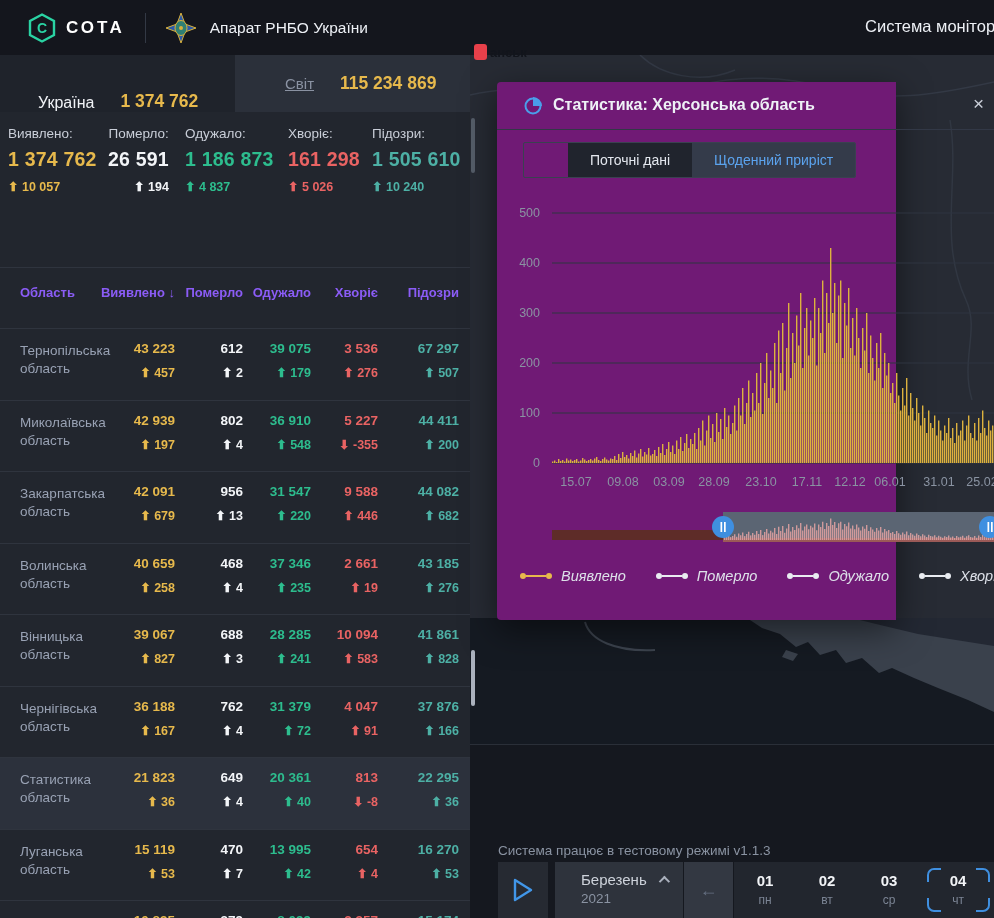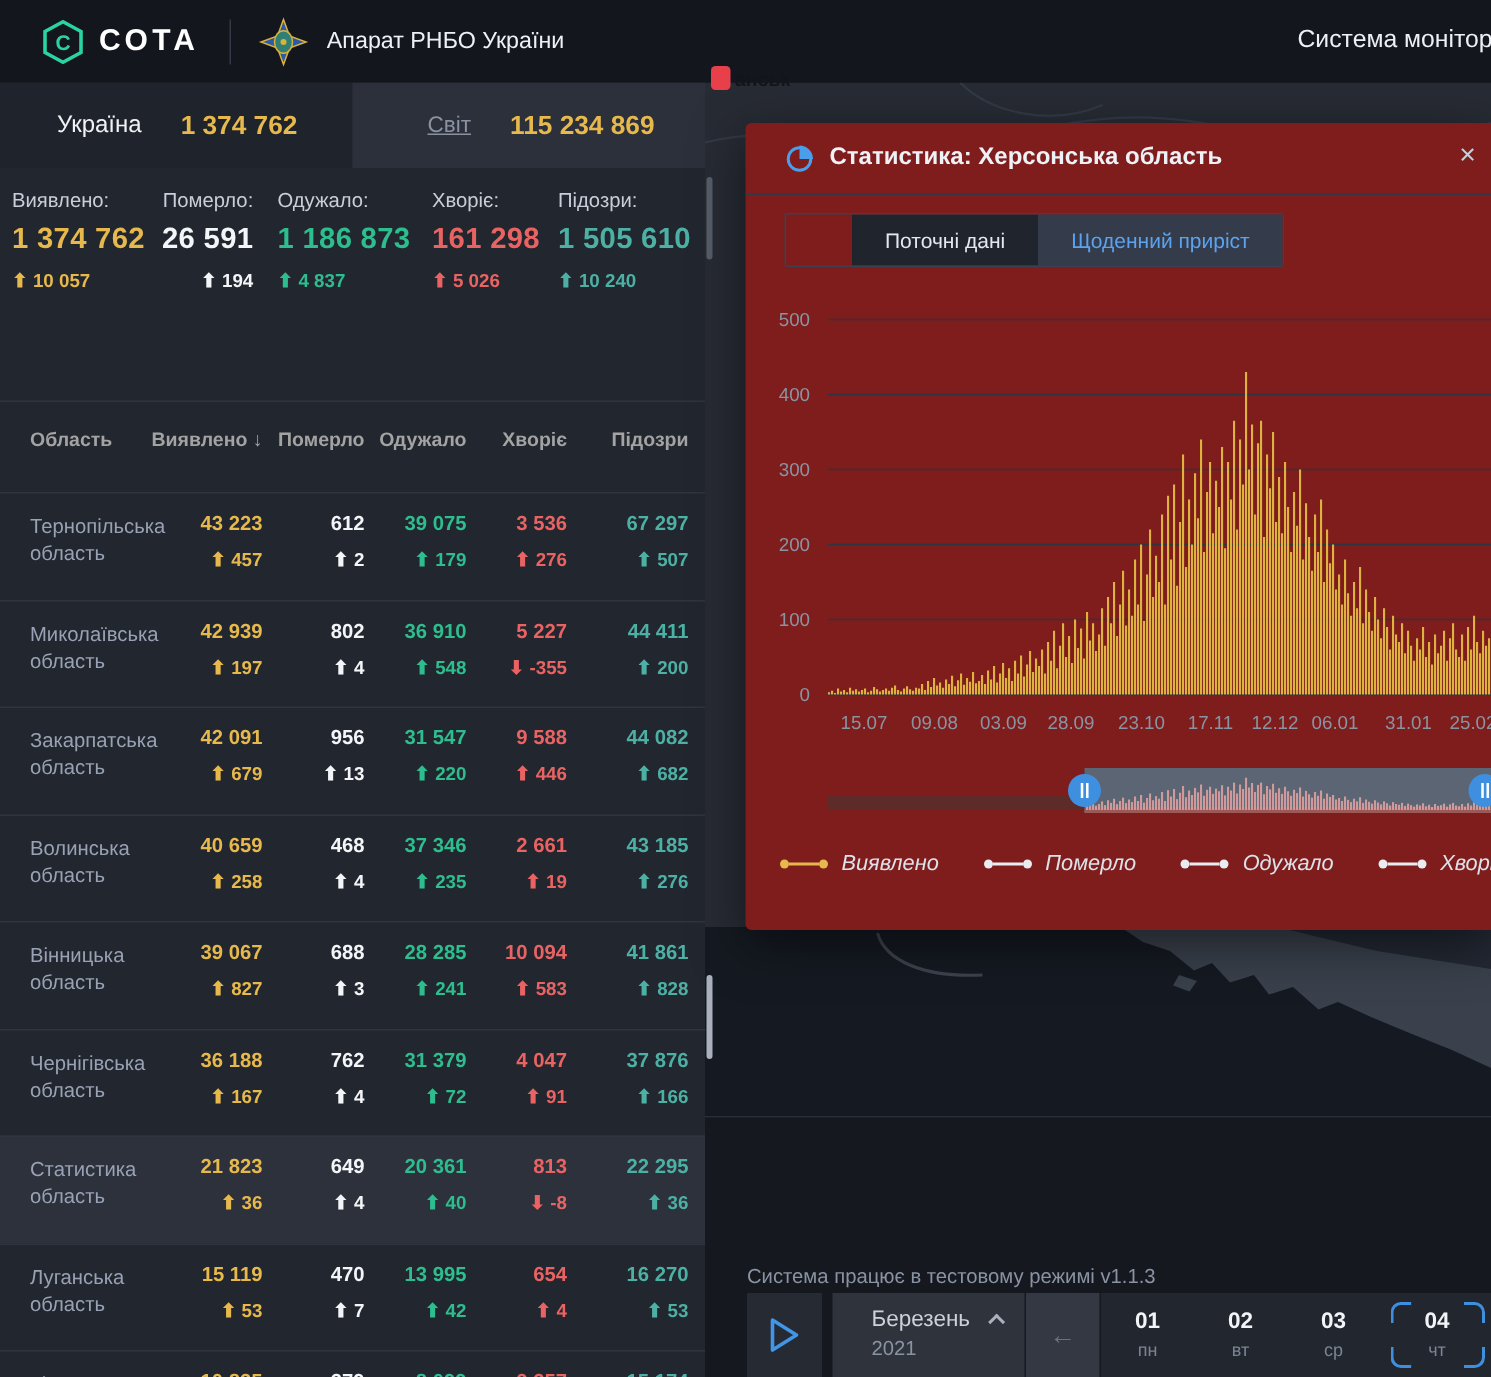--- a/index.html
+++ b/index.html
@@ -4,68 +4,68 @@
 <style>
   * { margin:0; padding:0; box-sizing:border-box; }
   html,body { background:#0e1015; }
   .page { position:relative; width:994px; height:918px; overflow:hidden;
           background:#1b1e25; font-family:"Liberation Sans", sans-serif; }
 
   
   .hdr { position:absolute; left:0; top:0; width:994px; height:55px; background:#14161d;
          display:flex; align-items:center; z-index:40; }
   .brand { display:flex; align-items:center; gap:10px; margin-left:28px; }
-  .brand-name { color:#fff; font-size:20px; font-weight:bold; letter-spacing:3px; }
+  .brand-name { color:#fff; font-size:17px; font-weight:bold; letter-spacing:3px; }
   .hdr-divider { width:1px; height:30px; background:#333945; margin:0 18px 0 20px; }
   .org { display:flex; align-items:center; gap:12px; }
   .org-name { color:#edf0f5; font-size:15.5px; }
   .sys-title { position:absolute; left:865px; top:17px; color:#edf0f5; font-size:16.5px; white-space:nowrap; }
 
   
   .map { position:absolute; left:470px; top:55px; width:524px; height:863px; z-index:1; }
   .map-marker { position:absolute; left:474px; top:44px; width:13px; height:16px; background:#e8404a;
                 border-radius:3px; z-index:45; }
   .map-marker-label { position:absolute; left:490px; top:45px; color:#12151c; font-size:13px; font-weight:bold; z-index:45; }
 
   
   .panel { position:absolute; left:0; top:55px; width:470px; height:863px; background:#22262e; z-index:10; }
   .ptabs { position:absolute; left:0; top:0; width:470px; height:57px; border-bottom:1px solid #2f343e; }
   .ptab { position:absolute; top:0; height:57px; display:flex; align-items:center; }
-  .ptab.ua { left:0; width:235px; background:#1f232b; }
+  .ptab.ua { left:0; width:235px; background:#1f232b;align-items:flex-end; }
   .ptab.world { left:235px; width:235px; background:#2b303a; }
   .ptab-label { font-size:16px; color:#f0f2f6; margin-left:38px; }
   .ptab.world .ptab-label { color:#8a92a2; margin-left:50px; font-size:15px;text-decoration:underline; }
   .ptab-value { font-size:17.5px; font-weight:bold; color:#e7b94c; margin-left:26px; }
 
   .totals { position:absolute; left:0; top:57px; width:470px; height:156px; border-bottom:1px solid #2f343e; }
   .tot { position:absolute; top:14px; }
   .tot-label { font-size:13.5px; color:#c9ced8; margin-bottom:7px; }
   .tot-value { font-size:19.5px; font-weight:bold; letter-spacing:.2px; }
   .tot-delta { font-size:12.5px; font-weight:bold; margin-top:8px; }
 
   .thead { position:absolute; left:0; top:213px; width:470px; height:60px; }
-  .th { position:absolute; top:17px; font-size:13px; font-weight:bold; color:#a3a3a3; }
+  .th { position:absolute; top:17px; font-size:13px; font-weight:bold; color:#8b5cf6; }
   .th-region { left:20px; }
   .tcol { text-align:right; }
 
   .rows { position:absolute; left:0; top:273px; width:470px; height:590px; }
   .trow { position:absolute; left:0; width:470px; height:72px; border-top:1px solid #2f343e; }
   .trow.hl { background:#2c313c; }
   .rname { position:absolute; left:20px; top:13px; width:105px; font-size:13.5px; line-height:18px; color:#99a2b4; }
   .cell { position:absolute; top:12px; text-align:right; }
   .cell .v { font-size:13.5px; font-weight:bold; }
   .cell .d { font-size:12.5px; font-weight:bold; margin-top:9px; }
   .gold { color:#e7b94c; } .white { color:#f3f5f8; } .green { color:#2dbd8e; }
   .red { color:#e96363; } .teal { color:#4db0a5; }
 
   .scroll-thumb-a { position:absolute; left:471px; top:118px; width:4px; height:55px; background:#565e6a; border-radius:2px; z-index:12; }
   .scroll-thumb-b { position:absolute; left:471px; top:650px; width:4px; height:56px; background:#aab1bd; border-radius:2px; z-index:12; }
 
   
-  .modal { position:absolute; left:497px; top:82px; width:497px; height:538px; background:#7f1d1d;
+  .modal { position:absolute; left:497px; top:82px; width:399px; height:538px; background:#701a75;
            border-radius:4px 0 0 4px; box-shadow:0 10px 34px rgba(0,0,0,.5); z-index:20; }
   .m-head { position:absolute; left:0; top:0; width:497px; height:48px; border-bottom:1px solid #323846; }
   .m-title { position:absolute; left:56px; top:14px; font-size:16px; font-weight:600; color:#eef1f6; }
   .m-pie { position:absolute; left:26px; top:14px; }
   .m-close { position:absolute; right:10px; top:11px; font-size:19px; color:#c9ced8; cursor:pointer; }
   .m-tabs { position:absolute; left:26px; top:60px; height:36px; display:flex; border:1px solid #3a4150; border-radius:2px; overflow:hidden;padding-left:44px; }
   .m-tab { height:34px; line-height:34px; padding:0 22px; font-size:14px; }
   .m-tab.inactive { background:#20242d; color:#e3e7ee; }
   .m-tab.active { background:#343b4a; color:#5ba3ee; }
 

